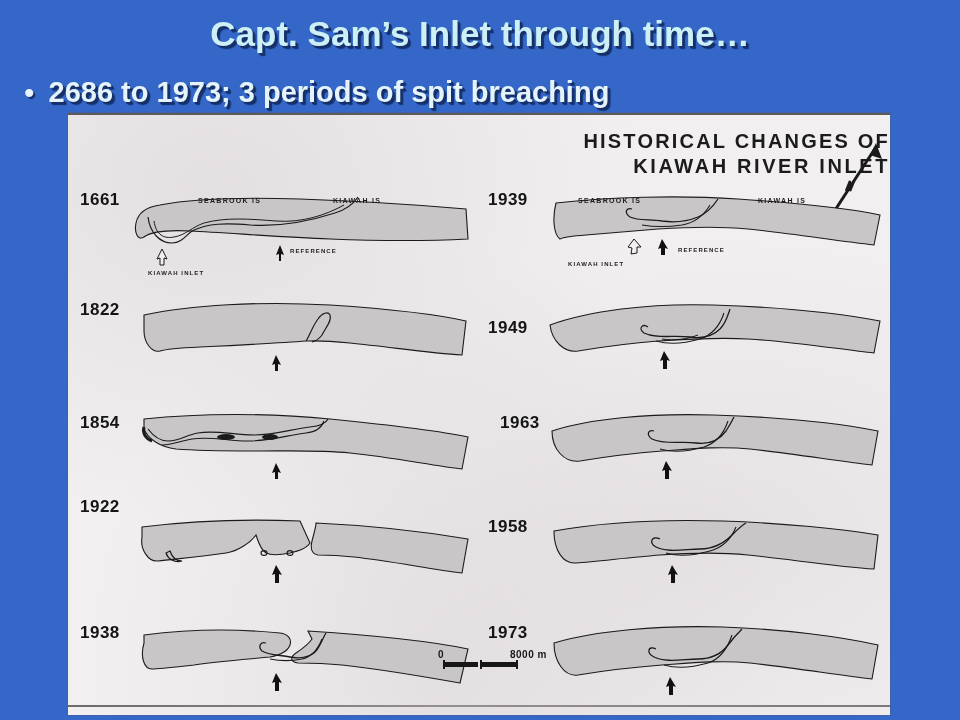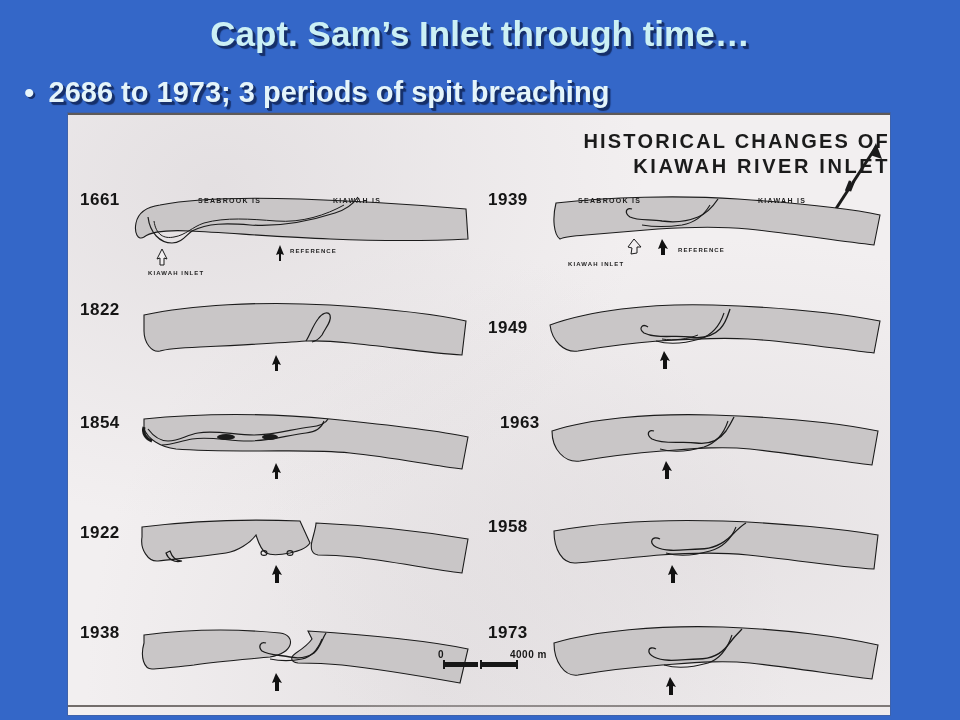--- a/index.html
+++ b/index.html
@@ -224,21 +224,21 @@
                C86 23, 104 28, 124 28 C146 28, 162 22, 180 20
                C190 19, 196 16, 198 12" fill="none" stroke="#1b1b1b" stroke-width="1.2"></path>
       <path d="M32 38 C42 38, 50 34, 62 32 C80 29, 98 34, 118 34
                C140 34, 158 28, 176 26 C186 25, 192 20, 194 14" fill="none" stroke="#1b1b1b" stroke-width="1.1"></path>
       <ellipse cx="96" cy="30" rx="9" ry="3" fill="#1b1b1b"></ellipse>
       <ellipse cx="140" cy="30" rx="8" ry="3" fill="#1b1b1b"></ellipse>
       <path d="M14 20 C12 26, 16 32, 22 34" fill="none" stroke="#1b1b1b" stroke-width="3"></path>
       <polygon points="146,56 142,66 145,65 145,72 148,72 148,65 151,66" fill="#111"></polygon>
     </svg>
 
-    <div class="year" style="left:12px; top:408px;">1922</div>
+    <div class="year" style="left:12px; top:382px;">1922</div>
     <svg class="panel" style="left:62px; top:398px;" width="340" height="82" viewBox="0 0 340 82">
       <path d="M12 14 C60 8, 120 6, 170 8 L180 30 C176 36, 168 38, 160 40
                C150 42, 140 42, 136 40 C130 36, 128 28, 126 22
                C120 30, 108 38, 96 40 C70 44, 44 46, 28 48
                C18 49, 10 36, 12 24 Z" fill="#c9c6c7" stroke="#1b1b1b" stroke-width="1.1"></path>
       <path d="M186 10 C230 12, 290 18, 338 26 L332 60
                C300 56, 260 48, 224 44 C206 42, 194 42, 188 42
                C182 41, 180 36, 182 28 C184 20, 186 14, 186 10 Z" fill="#c9c6c7" stroke="#1b1b1b" stroke-width="1.1"></path>
       <path d="M40 38 C42 44, 46 48, 52 48 C44 50, 38 46, 36 40 Z" fill="none" stroke="#1b1b1b" stroke-width="1.2"></path>
       <ellipse cx="134" cy="40" rx="3" ry="2.4" fill="none" stroke="#1b1b1b" stroke-width="1.1"></ellipse>
@@ -317,21 +317,21 @@
                L334 58 C300 54, 250 46, 212 42 C182 39, 152 42, 124 44
                C98 46, 64 50, 40 54 C26 56, 16 40, 16 22 Z" fill="#c9c6c7" stroke="#1b1b1b" stroke-width="1.1"></path>
       <path d="M118 28 C110 24, 108 32, 116 36 C128 42, 146 38, 160 38
                C174 38, 184 32, 190 24 C196 16, 200 12, 204 8" fill="none" stroke="#1b1b1b" stroke-width="1.3"></path>
       <path d="M126 44 C140 48, 156 46, 170 42 C182 38, 190 26, 194 14" fill="none" stroke="#1b1b1b" stroke-width="1.1"></path>
       <polygon points="132,56 128,66 131,65 131,74 135,74 135,65 138,66" fill="#111"></polygon>
     </svg>
 
     <div class="scalebar" style="left:370px; top:534px; width:110px; height:26px;">
       <span class="lbl" style="left:0px; top:0px;">0</span>
-      <span class="lbl" style="left:72px; top:0px;">4000 m</span>
+      <span class="lbl" style="left:72px; top:0px;">8000 m</span>
       <div class="tick" style="left:5px;"></div>
       <div class="seg" style="left:6px; width:34px;"></div>
       <div class="tick" style="left:42px;"></div>
       <div class="seg" style="left:44px; width:34px;"></div>
       <div class="tick" style="left:78px;"></div>
     </div>
 
     <div class="fig-bottom-rule"></div>
   </div>
 </div>

